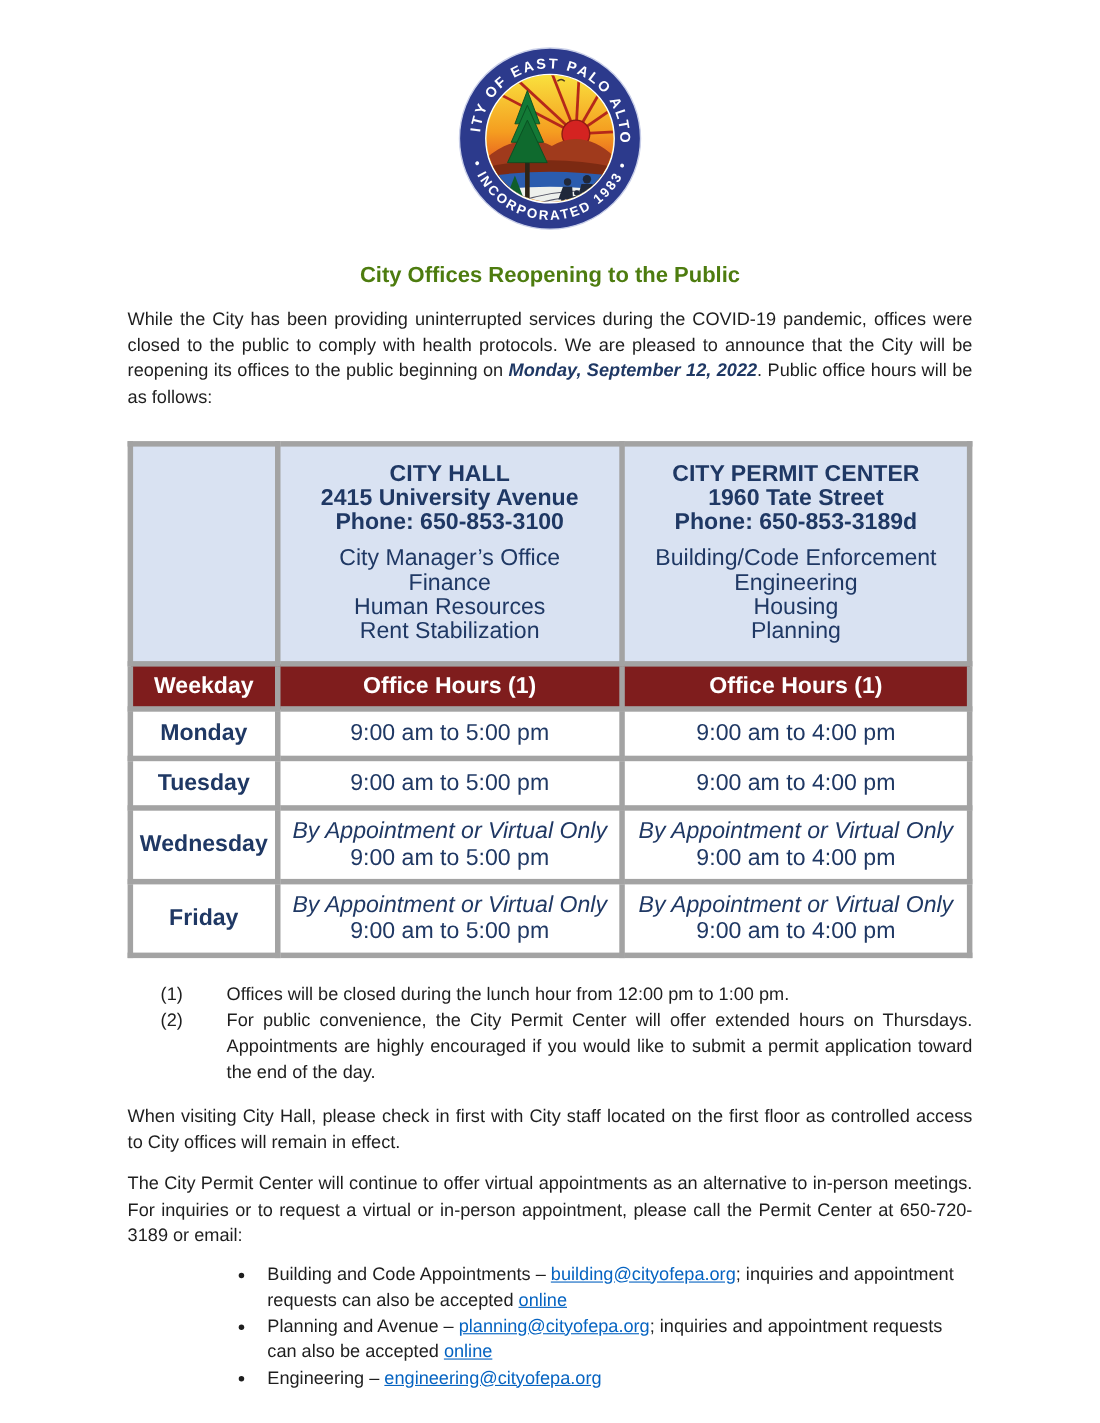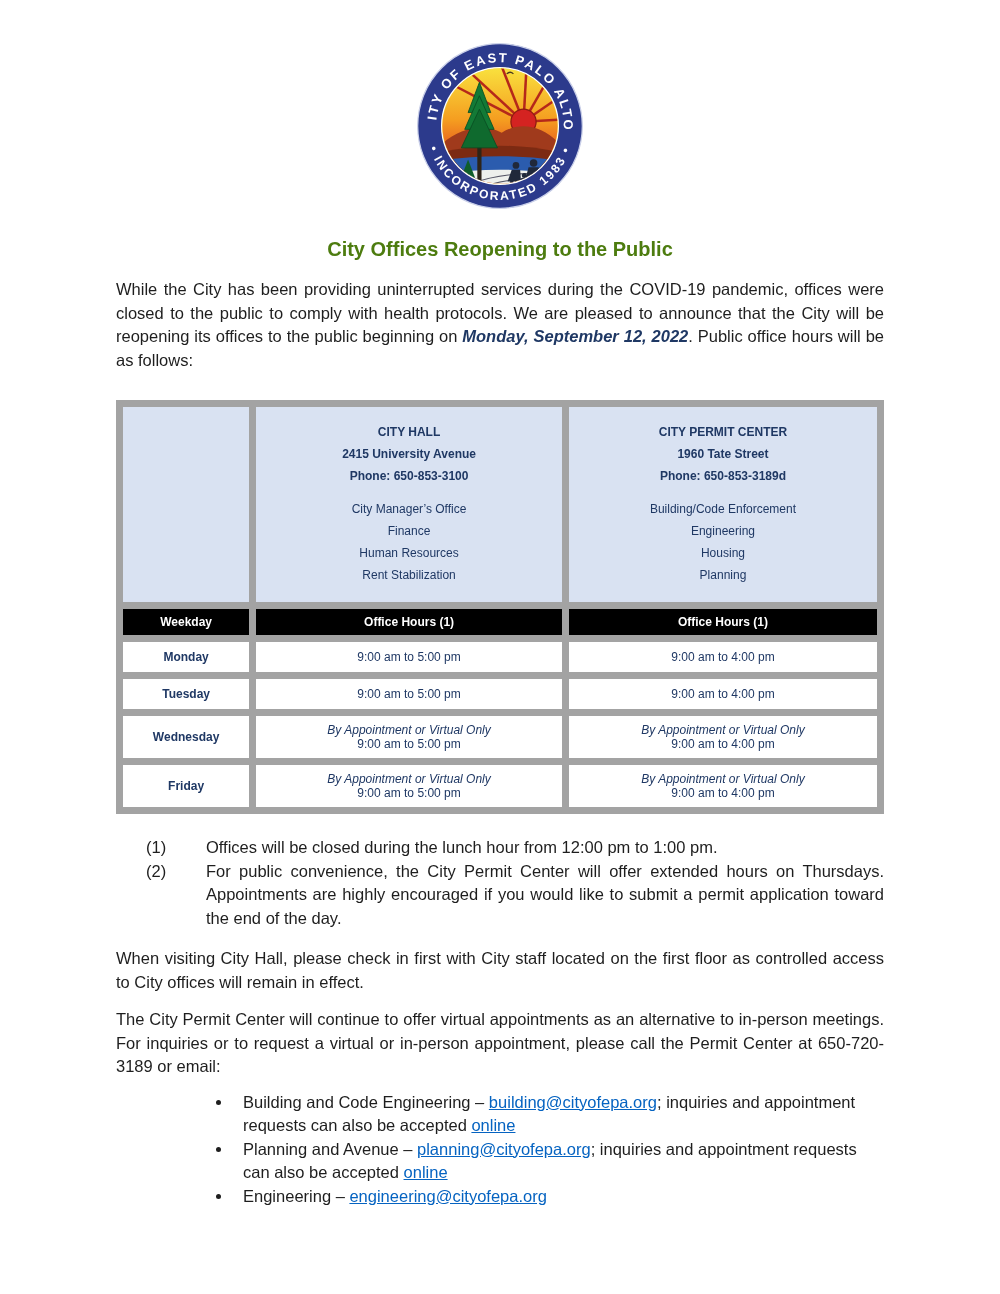--- a/index.html
+++ b/index.html
@@ -40,36 +40,36 @@
     color: #1f3864;
   }
 
   table.hours {
     margin-top: 28px;
     width: 100%;
     border-collapse: collapse;
     table-layout: fixed;
   }
   table.hours td {
-    border: 7px solid #a3a3a3;
-    font-size: 12px;
+    border: 5px solid #a3a3a3;
+    font-size: 21px;
     color: #1f3864;
     text-align: center;
   }
   .loc-cell {
     background: #d9e2f2;
     vertical-align: top;
     padding: 14px 8px 16px;
   }
   .loc-bold div { font-weight: bold; line-height: 22px; }
   .loc-depts { margin-top: 11px; }
   .loc-depts div { line-height: 22px; }
 
   tr.navy-row td {
-    background: #000000;
+    background: #7f1d1d;
     color: #ffffff;
     font-weight: bold;
     padding: 6px 4px;
   }
   td.day-cell {
     font-weight: bold;
     vertical-align: middle;
     padding: 8px 4px;
     margin-left: 43px;
   }
@@ -260,18 +260,18 @@
     <div class="footnote">
       <span class="fn-num">(2)</span>
       <span class="fn-text">For public convenience, the City Permit Center will offer extended hours on Thursdays. Appointments are highly encouraged if you would like to submit a permit application toward the end of the day.</span>
     </div>
   </div>
 
   <p class="para para-2">When visiting City Hall, please check in first with City staff located on the first floor as controlled access to City offices will remain in effect.</p>
   <p class="para para-3">The City Permit Center will continue to offer virtual appointments as an alternative to in-person meetings. For inquiries or to request a virtual or in-person appointment, please call the Permit Center at 650-720-3189 or email:</p>
 
   <ul class="contact-list">
-    <li><span>Building and Code Engineering – </span><a class="doc-link">building@cityofepa.org</a><span>; inquiries and appointment requests can also be accepted </span><a class="doc-link">online</a></li>
+    <li><span>Building and Code Appointments – </span><a class="doc-link">building@cityofepa.org</a><span>; inquiries and appointment requests can also be accepted </span><a class="doc-link">online</a></li>
     <li><span>Planning and Avenue – </span><a class="doc-link">planning@cityofepa.org</a><span>; inquiries and appointment requests can also be accepted </span><a class="doc-link">online</a></li>
     <li><span>Engineering – </span><a class="doc-link">engineering@cityofepa.org</a><span></span></li>
   </ul>
 
 </div>
 
 </body></html>

